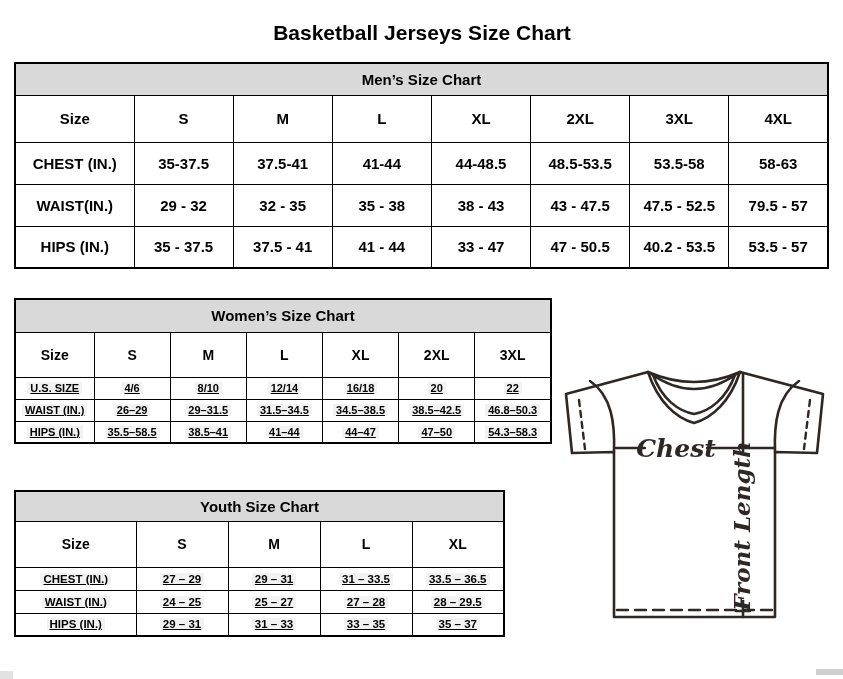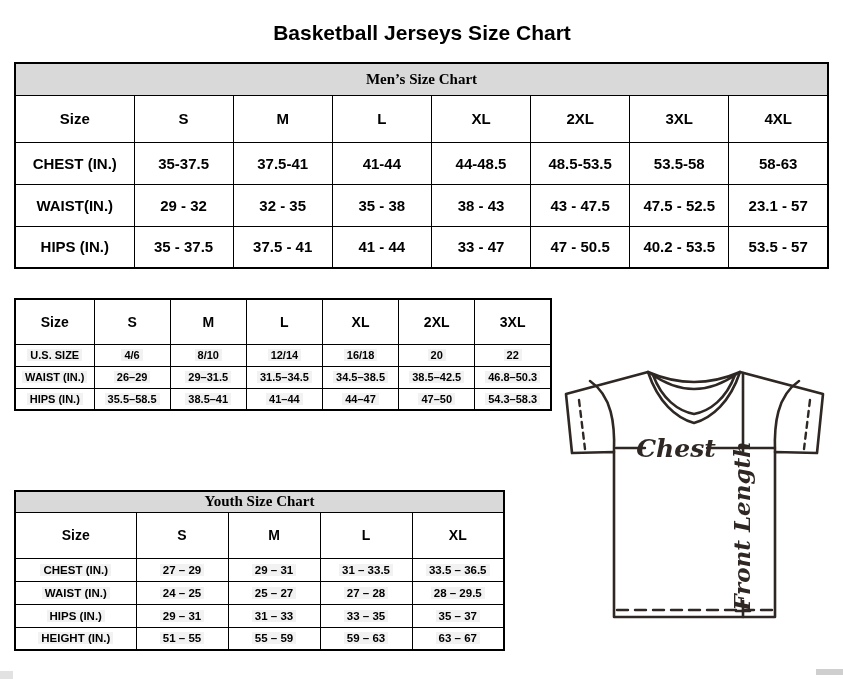--- a/index.html
+++ b/index.html
@@ -12,42 +12,42 @@
     text-align:center;font-size:21px;font-weight:bold;line-height:30px;
   }
   table.sz{
     position:absolute;border-collapse:collapse;table-layout:fixed;
     border:2px solid #000;
   }
   table.sz td{
     border:1px solid #000;text-align:center;vertical-align:middle;
     padding:0;font-weight:bold;overflow:hidden;white-space:nowrap;
   }
-  td.ttl{background:#d9d9d9;font-size:15px;font-family:Liberation Serif, serif;}
+  td.ttl{background:#d9d9d9;font-size:15px;}
   
   table.mens{left:14px;top:62px;width:815px;}
   table.mens tr.trow{height:32px;}
   table.mens tr.hrow{height:47px;}
   table.mens tr.drow{height:42px;}
   table.mens td{font-size:15px;}
   
   table.womens{left:14px;top:298px;width:538px;}
   table.womens tr.trow{height:33px;}
   table.womens tr.hrow{height:45px;}
   table.womens tr.drow{height:22px;}
   table.womens tr.hrow td{font-size:14px;}
   table.womens tr.drow td{font-size:11px;}
   
   table.youth{left:14px;top:490px;width:491px;}
-  table.youth tr.trow{height:21px;}
+  table.youth tr.trow{height:30px;}
   table.youth tr.hrow{height:46px;}
   table.youth tr.drow{height:23px;}
   table.youth tr.hrow td{font-size:14px;}
   table.youth tr.drow td{font-size:11.5px;}
-  .hl{background:#f2f2f2;padding:0 3px;}
+  .hl{background:#f2f2f2;padding:0 3px;text-decoration:underline;}
   
   .jersey{position:absolute;left:555px;top:358px;}
   .jersey text{
     font-family:"DejaVu Serif", serif;font-style:italic;font-weight:bold;
     fill:#2e2723;
   }
   
   .frag-bl{position:absolute;left:0;top:671px;width:13px;height:8px;background:#e2e2e2;}
   .frag-br{position:absolute;left:816px;top:669px;width:27px;height:6px;background:#cfcfcf;}
 </style>
@@ -92,21 +92,21 @@
     <td>58-63</td>
   </tr>
   <tr class="drow">
     <td>WAIST(IN.)</td>
     <td>29 - 32</td>
     <td>32 - 35</td>
     <td>35 - 38</td>
     <td>38 - 43</td>
     <td>43 - 47.5</td>
     <td>47.5 - 52.5</td>
-    <td>23.1 - 57</td>
+    <td>79.5 - 57</td>
   </tr>
   <tr class="drow">
     <td>HIPS (IN.)</td>
     <td>35 - 37.5</td>
     <td>37.5 - 41</td>
     <td>41 - 44</td>
     <td>33 - 47</td>
     <td>47 - 50.5</td>
     <td>40.2 - 53.5</td>
     <td>53.5 - 57</td>
@@ -118,20 +118,23 @@
   <colgroup>
       <col style="width:79px">
       <col>
       <col>
       <col>
       <col>
       <col>
       <col>
     </colgroup>
   <tbody>
+      <tr class="trow">
+    <td class="ttl" colspan="7">Women’s Size Chart</td>
+  </tr>
   <tr class="hrow">
     <td>Size</td>
     <td>S</td>
     <td>M</td>
     <td>L</td>
     <td>XL</td>
     <td>2XL</td>
     <td>3XL</td>
   </tr>
   <tr class="drow">
@@ -197,27 +200,20 @@
     <td><span class="hl">27 – 28</span></td>
     <td><span class="hl">28 – 29.5</span></td>
   </tr>
   <tr class="drow">
     <td><span class="hl">HIPS (IN.)</span></td>
     <td><span class="hl">29 – 31</span></td>
     <td><span class="hl">31 – 33</span></td>
     <td><span class="hl">33 – 35</span></td>
     <td><span class="hl">35 – 37</span></td>
   </tr>
-  <tr class="drow">
-    <td><span class="hl">HEIGHT (IN.)</span></td>
-    <td><span class="hl">51 – 55</span></td>
-    <td><span class="hl">55 – 59</span></td>
-    <td><span class="hl">59 – 63</span></td>
-    <td><span class="hl">63 – 67</span></td>
-  </tr>
 </tbody>
   </table>
 
 <svg class="jersey" width="288" height="267" viewBox="555 358 288 267" fill="none" stroke="#2e2723" stroke-width="2.6" stroke-linejoin="round" stroke-linecap="round">
 
   <path d="M648,372 L566,394 L572,453 L614,452 L614,617 L775,617 L775,452 L817,453 L823,394 L740,372"></path>
 
   <path d="M590,381 C612,396 615,424 614,452"></path>
   <path d="M799,381 C777,396 774,424 775,452"></path>
 

